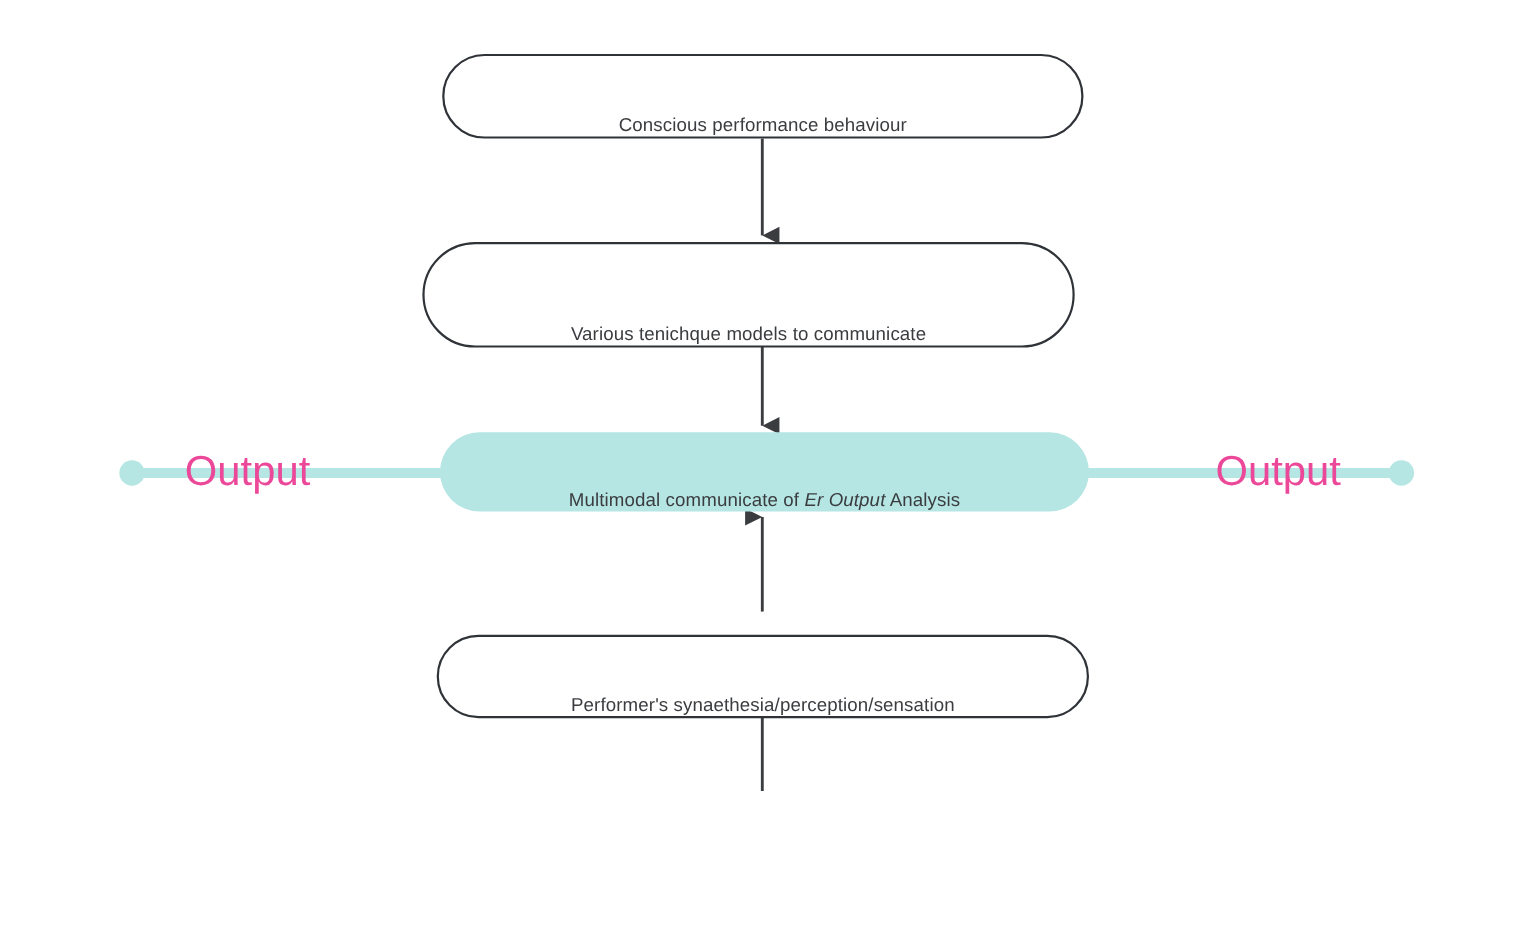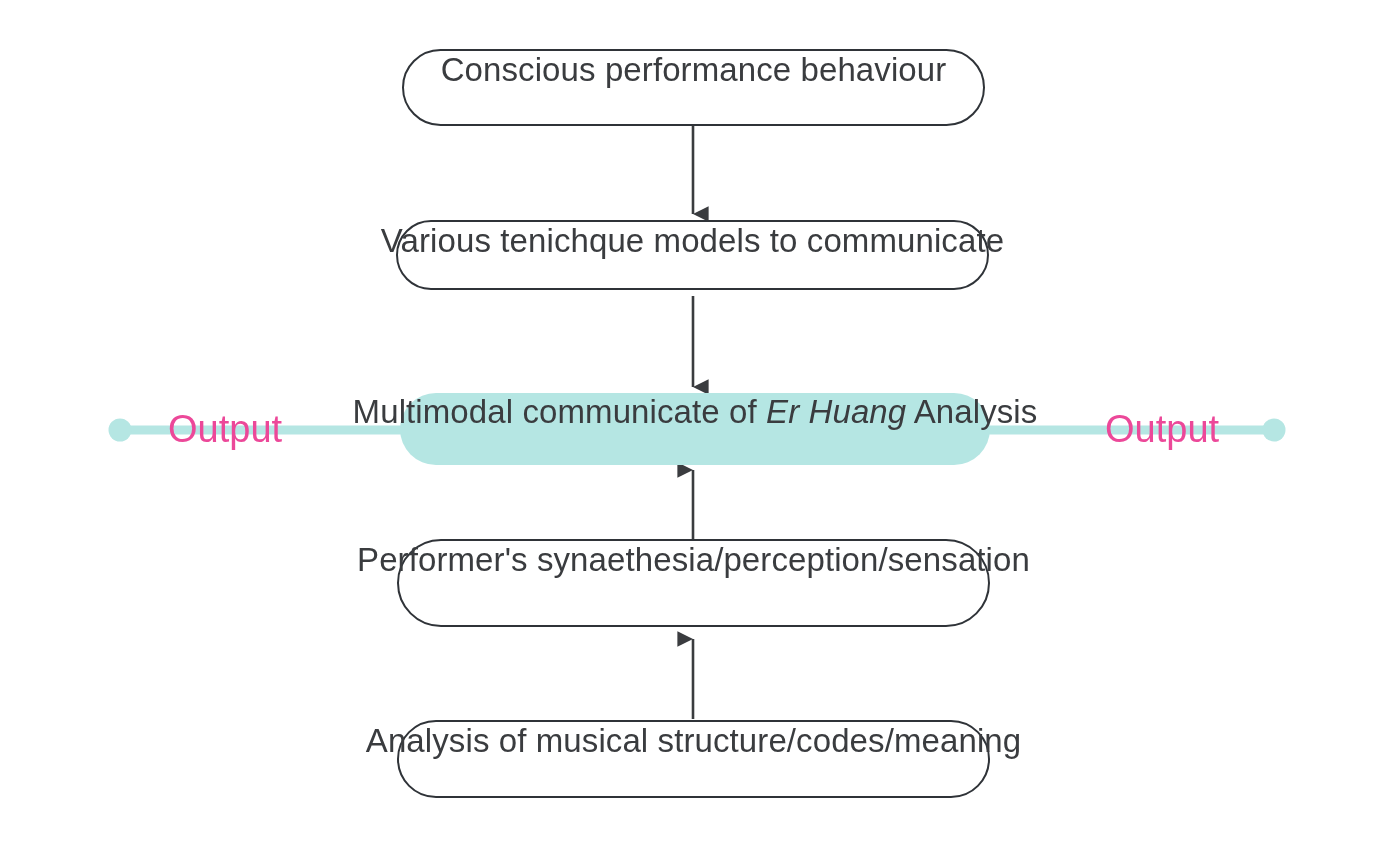--- a/index.html
+++ b/index.html
@@ -25,25 +25,25 @@
     top: 0;
     width: 1400px;
     height: 846px;
   }
 
   
   .node {
     position: absolute;
     box-sizing: border-box;
     display: flex;
-    align-items: flex-start;
+    align-items: flex-end;
     justify-content: center;
     text-align: center;
     color: #3a3c3f;
-    font-size: 33px;
+    font-size: 17px;
     letter-spacing: 0.1px;
     white-space: nowrap;
     z-index: 3;
   }
   .node.outlined {
     background: #ffffff;
     border: 2.6px solid #2f3338;
     border-radius: 999px;
   }
   .node.filled {
@@ -100,33 +100,30 @@
 
     <line x1="693" y1="556" x2="693" y2="470" stroke="#3a3c3f" stroke-width="2.6" marker-end="url(#arrow-up)"></line>
 
     <line x1="693" y1="719" x2="693" y2="639" stroke="#3a3c3f" stroke-width="2.6" marker-end="url(#arrow-up)"></line>
   </svg>
 
   <div class="node outlined" id="node-conscious-performance-behaviour" style="left:402px; top:49px; width:583px; height:77px;">
     <span>Conscious performance behaviour</span>
   </div>
 
-  <div class="node outlined" id="node-technique-models" style="left:396px; top:220px; width:593px; height:70px;">
+  <div class="node outlined" id="node-technique-models" style="left:384px; top:220px; width:593px; height:96px;">
     <span>Various tenichque models to communicate</span>
   </div>
 
   <div class="node filled" id="node-multimodal-performance" style="left:400px; top:393px; width:590px; height:72px;">
-    <span><span>Multimodal communicate of </span><span class="em">Er Huang</span><span> Analysis</span></span>
+    <span><span>Multimodal communicate of </span><span class="em">Er Output</span><span> Analysis</span></span>
   </div>
 
-  <div class="node outlined" id="node-performer-synaesthesia" style="left:397px; top:539px; width:593px; height:88px;">
+  <div class="node outlined" id="node-performer-synaesthesia" style="left:397px; top:577px; width:593px; height:76px;">
     <span>Performer's synaethesia/perception/sensation</span>
   </div>
 
-  <div class="node outlined" id="node-musical-analysis" style="left:397px; top:720px; width:593px; height:78px;">
-    <span>Analysis of musical structure/codes/meaning</span>
-  </div>
 
   <div class="output-label" id="output-label-left">Output</div>
 
   <div class="output-label" id="output-label-right">Output</div>
 
 </div>
 
 </body></html>

